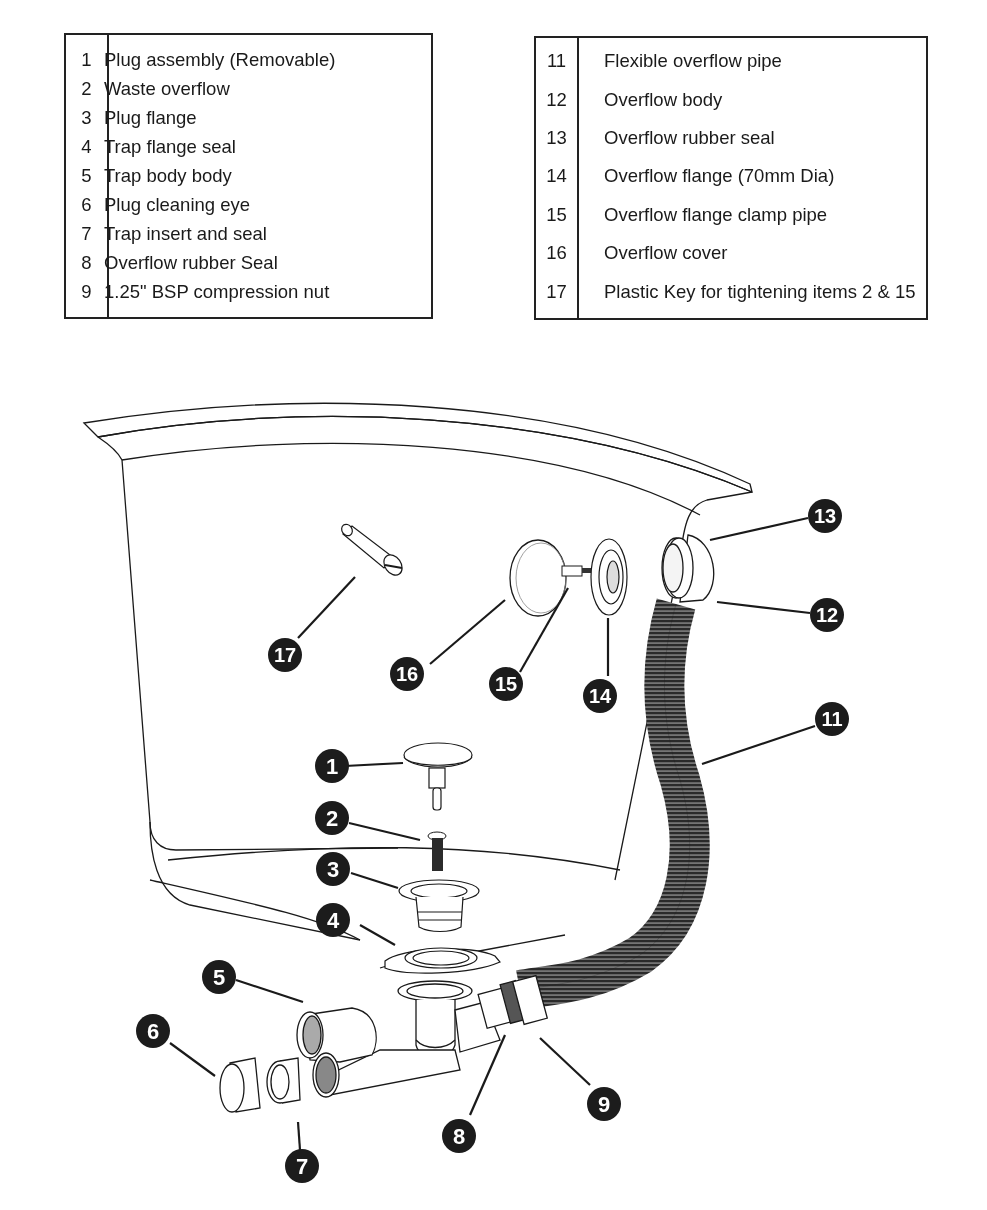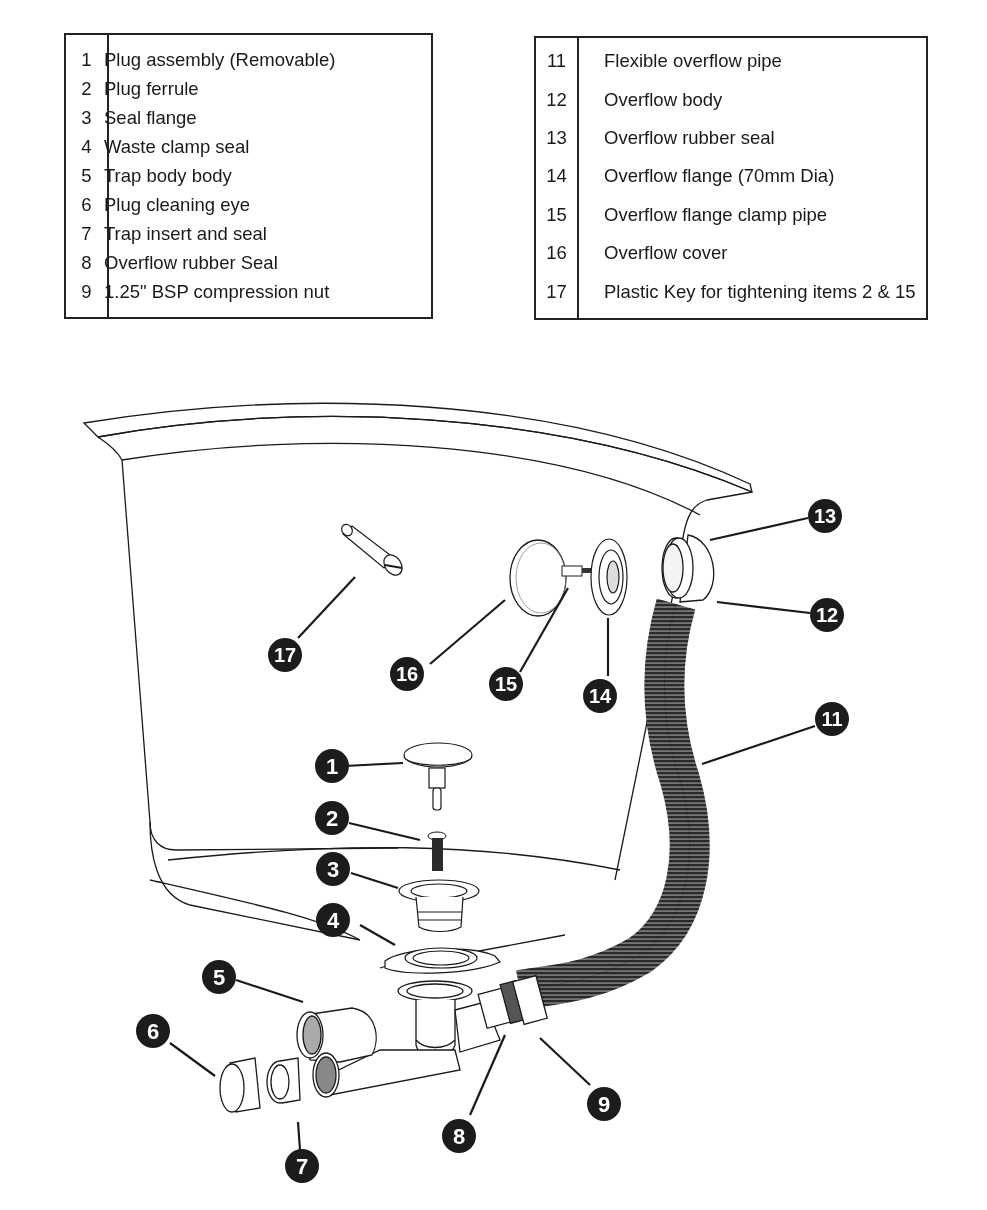--- a/index.html
+++ b/index.html
@@ -25,29 +25,29 @@
 <body>
 
 <div id="table-left" class="parts-table">
   <div class="divider"></div>
   <div class="row" style="top:15px">
       <span class="num">1</span>
       <span class="desc">Plug assembly (Removable)</span>
     </div>
   <div class="row" style="top:44px">
       <span class="num">2</span>
-      <span class="desc">Plug ferrule</span>
+      <span class="desc">Waste overflow</span>
     </div>
   <div class="row" style="top:73px">
       <span class="num">3</span>
-      <span class="desc">Seal flange</span>
+      <span class="desc">Plug flange</span>
     </div>
   <div class="row" style="top:102px">
       <span class="num">4</span>
-      <span class="desc">Waste clamp seal</span>
+      <span class="desc">Trap flange seal</span>
     </div>
   <div class="row" style="top:131px">
       <span class="num">5</span>
       <span class="desc">Trap body body</span>
     </div>
   <div class="row" style="top:160px">
       <span class="num">6</span>
       <span class="desc">Plug cleaning eye</span>
     </div>
   <div class="row" style="top:189px">

